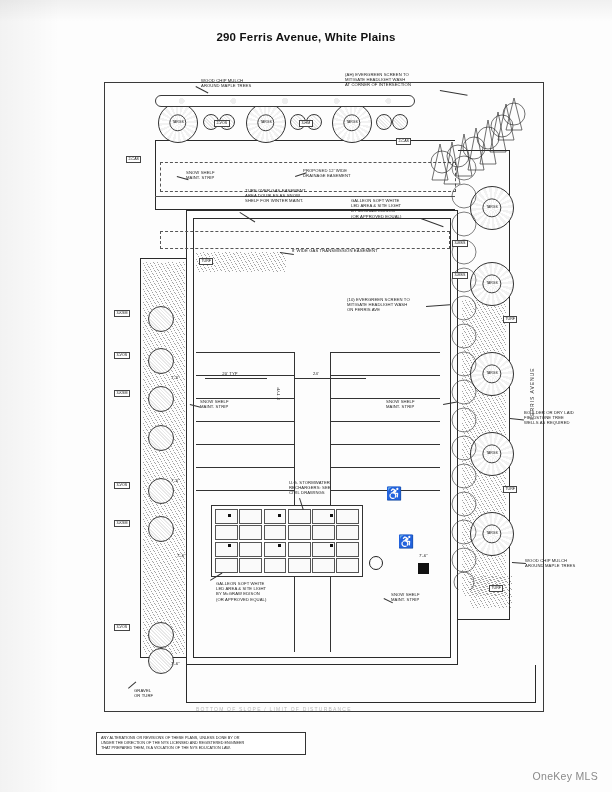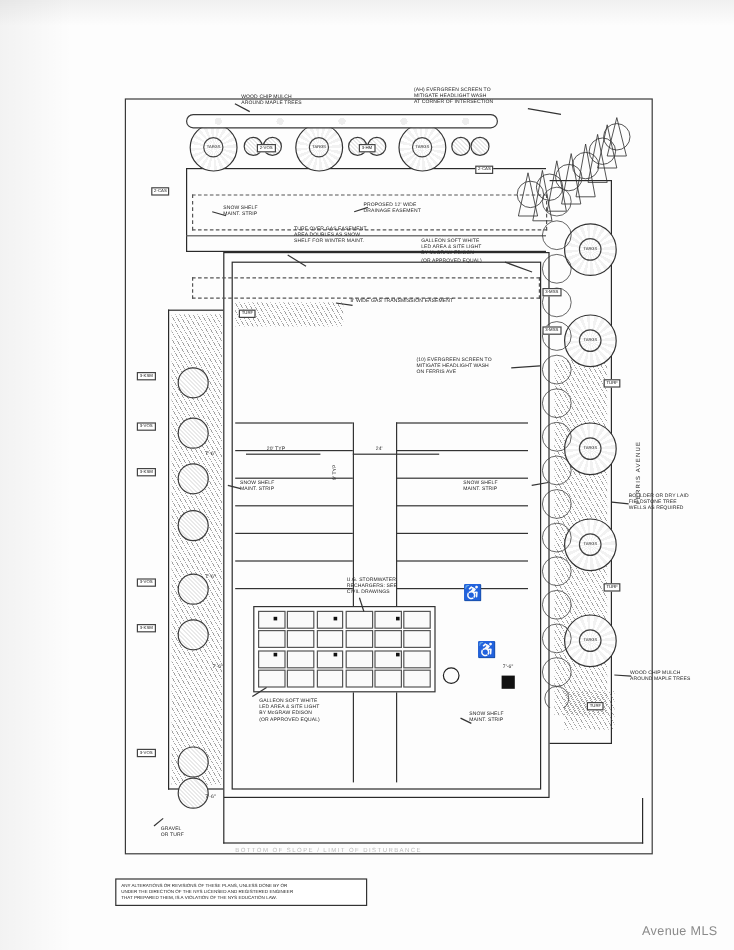--- a/index.html
+++ b/index.html
@@ -212,20 +212,21 @@
     font-size: 5px;
     color: #b9b9b9;
     letter-spacing: 1.2px;
   }
 </style>
 </head>
 <body>
 
 <div id="sheet">
 
+  <div class="title">290 Ferris Avenue, White Plains</div>
 
   <div class="poly" style="left:104px; top:82px; width:440px; height:630px; border-color:#3a3a3a;"></div>
 
   <div class="poly" style="left:186px; top:210px; width:272px; height:455px;"></div>
 
   <div class="poly thin" style="left:193px; top:218px; width:258px; height:440px;"></div>
 
   <div class="poly thin" style="left:155px; top:140px; width:300px; height:70px; border-right:none;"></div>
   <div class="poly thin" style="left:155px; top:196px; width:300px; height:1px; border:none; border-top:.7px solid #555;"></div>
 
@@ -500,17 +501,17 @@
   <div class="lbl" style="left:419px; top:553px;">7'-6"</div>
 
   <div class="lbl" style="left:530px; top:420px; transform:rotate(-90deg); transform-origin:0 0; font-size:5px; letter-spacing:1px;">FERRIS   AVENUE</div>
 
   <div class="faint" style="left:196px; top:706px;">BOTTOM OF SLOPE / LIMIT OF DISTURBANCE</div>
 
   <div class="noteblock" style="left:96px; top:732px; width:210px;">ANY ALTERATIONS OR REVISIONS OF THESE PLANS, UNLESS DONE BY OR
 UNDER THE DIRECTION OF THE NYS LICENSED AND REGISTERED ENGINEER
 THAT PREPARED THEM, IS A VIOLATION OF THE NYS EDUCATION LAW.</div>
 
-  <div class="watermark">Avenue MLS</div>
+  <div class="watermark">OneKey MLS</div>
 
   <div class="edge-l"></div>
   <div class="edge-t"></div>
 </div>
 
 </body></html>

